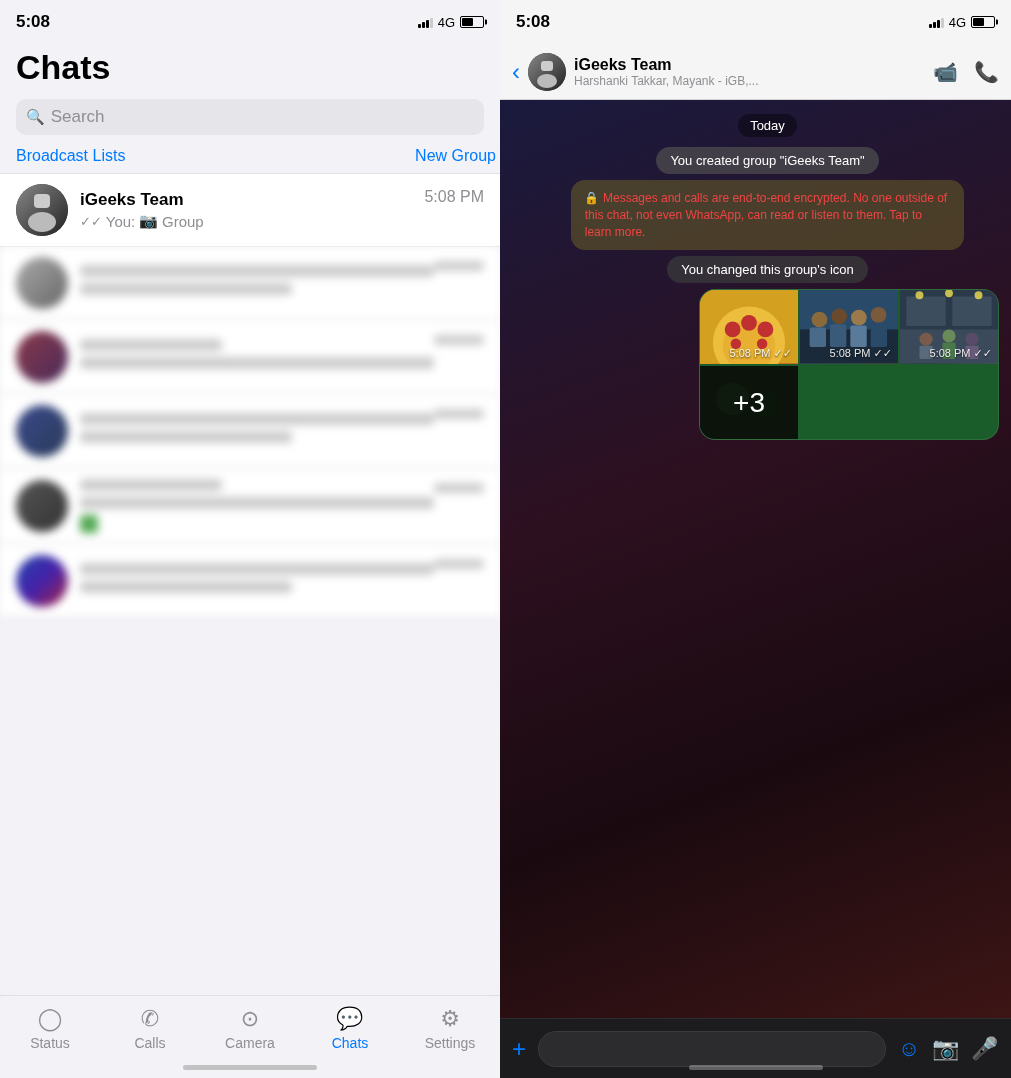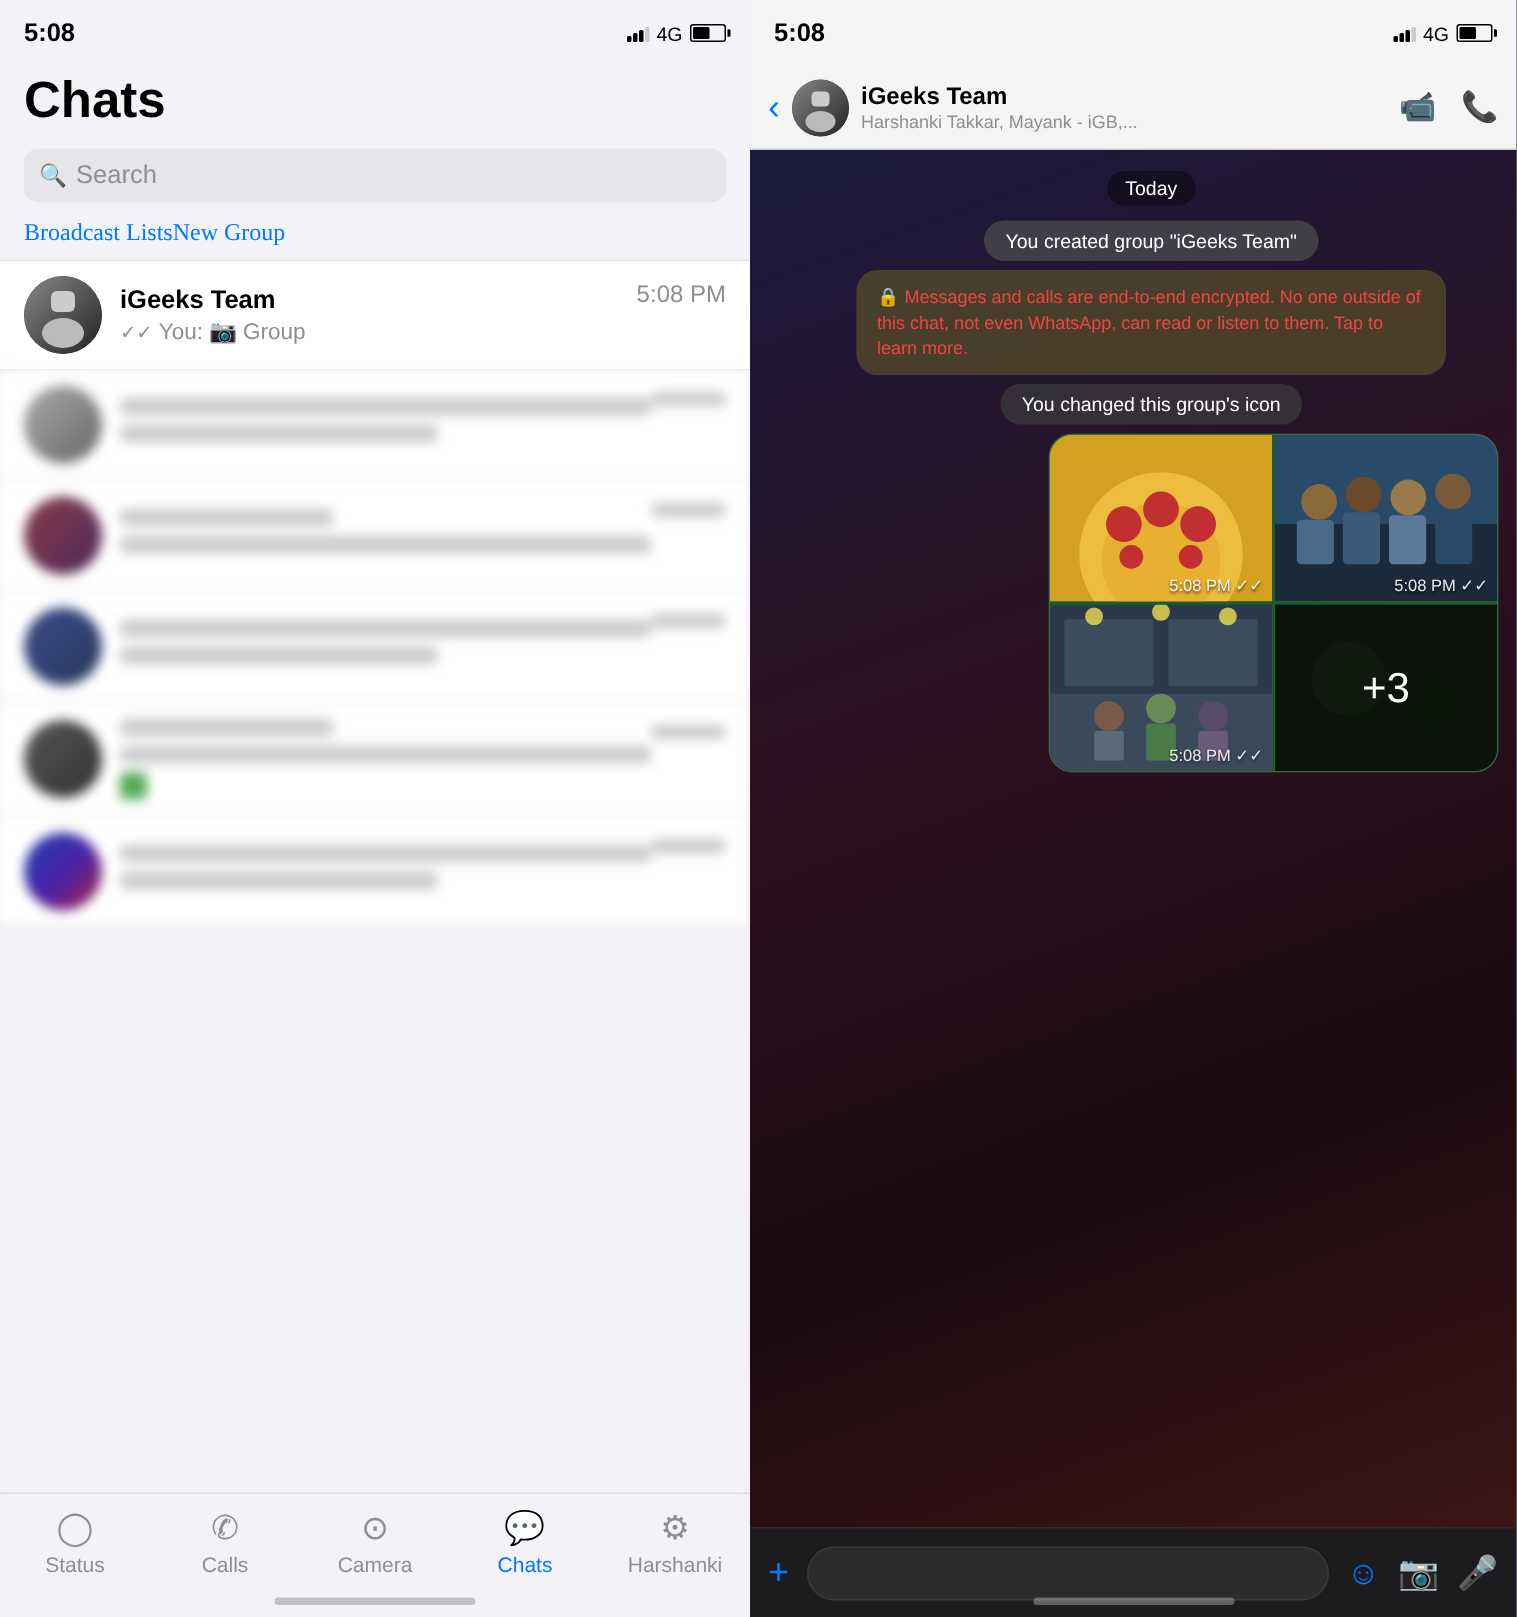--- a/index.html
+++ b/index.html
@@ -83,24 +83,23 @@
       color: #8e8e93;
       font-size: 15px;
     }
     .search-bar span {
       color: #8e8e93;
       font-size: 17px;
     }
 
     .broadcast-bar {
       display: flex;
-      justify-content: flex-start;
-      padding: 4px 20px 8px 16px;
+      justify-content: space-between;
+      padding: 4px 4px 8px 16px;
       background: #f2f2f7;
-      font-family: Liberation Serif, serif;
     }
     .broadcast-bar a {
       color: #007aff;
       font-size: 16px;
       text-decoration: none;
     }
 
     
     .featured-chat {
       background: #fff;
@@ -383,21 +382,21 @@
     .photo-grid-bubble {
       align-self: flex-end;
       background: #1a5c2a;
       border-radius: 16px;
       overflow: hidden;
       width: 300px;
       border: 1px solid rgba(255,255,255,0.1);
     }
     .photo-grid {
       display: grid;
-      grid-template-columns: 1fr 1fr;
+      grid-template-columns: 1fr 1fr 1fr;
       grid-template-rows: 1fr 1fr;
       gap: 2px;
       width: 100%;
     }
     .photo-cell {
       position: relative;
       width: 100%;
       padding-bottom: 75%;
       overflow: hidden;
     }
@@ -647,21 +646,21 @@
     <div class="tab-item">
       <span class="tab-icon" style="font-size:22px;">⊙</span>
       <span class="tab-label">Camera</span>
     </div>
     <div class="tab-item">
       <span class="tab-icon active" style="font-size:22px;color:#007aff;">💬</span>
       <span class="tab-label active" style="color:#007aff;">Chats</span>
     </div>
     <div class="tab-item">
       <span class="tab-icon" style="font-size:22px;">⚙</span>
-      <span class="tab-label">Harshanki</span>
+      <span class="tab-label">Settings</span>
     </div>
   </div>
 
   <div class="home-indicator-left"></div>
 </div>
 
 <div class="right-panel">
 
   <div class="right-status-bar">
     <span class="time">5:08</span>

